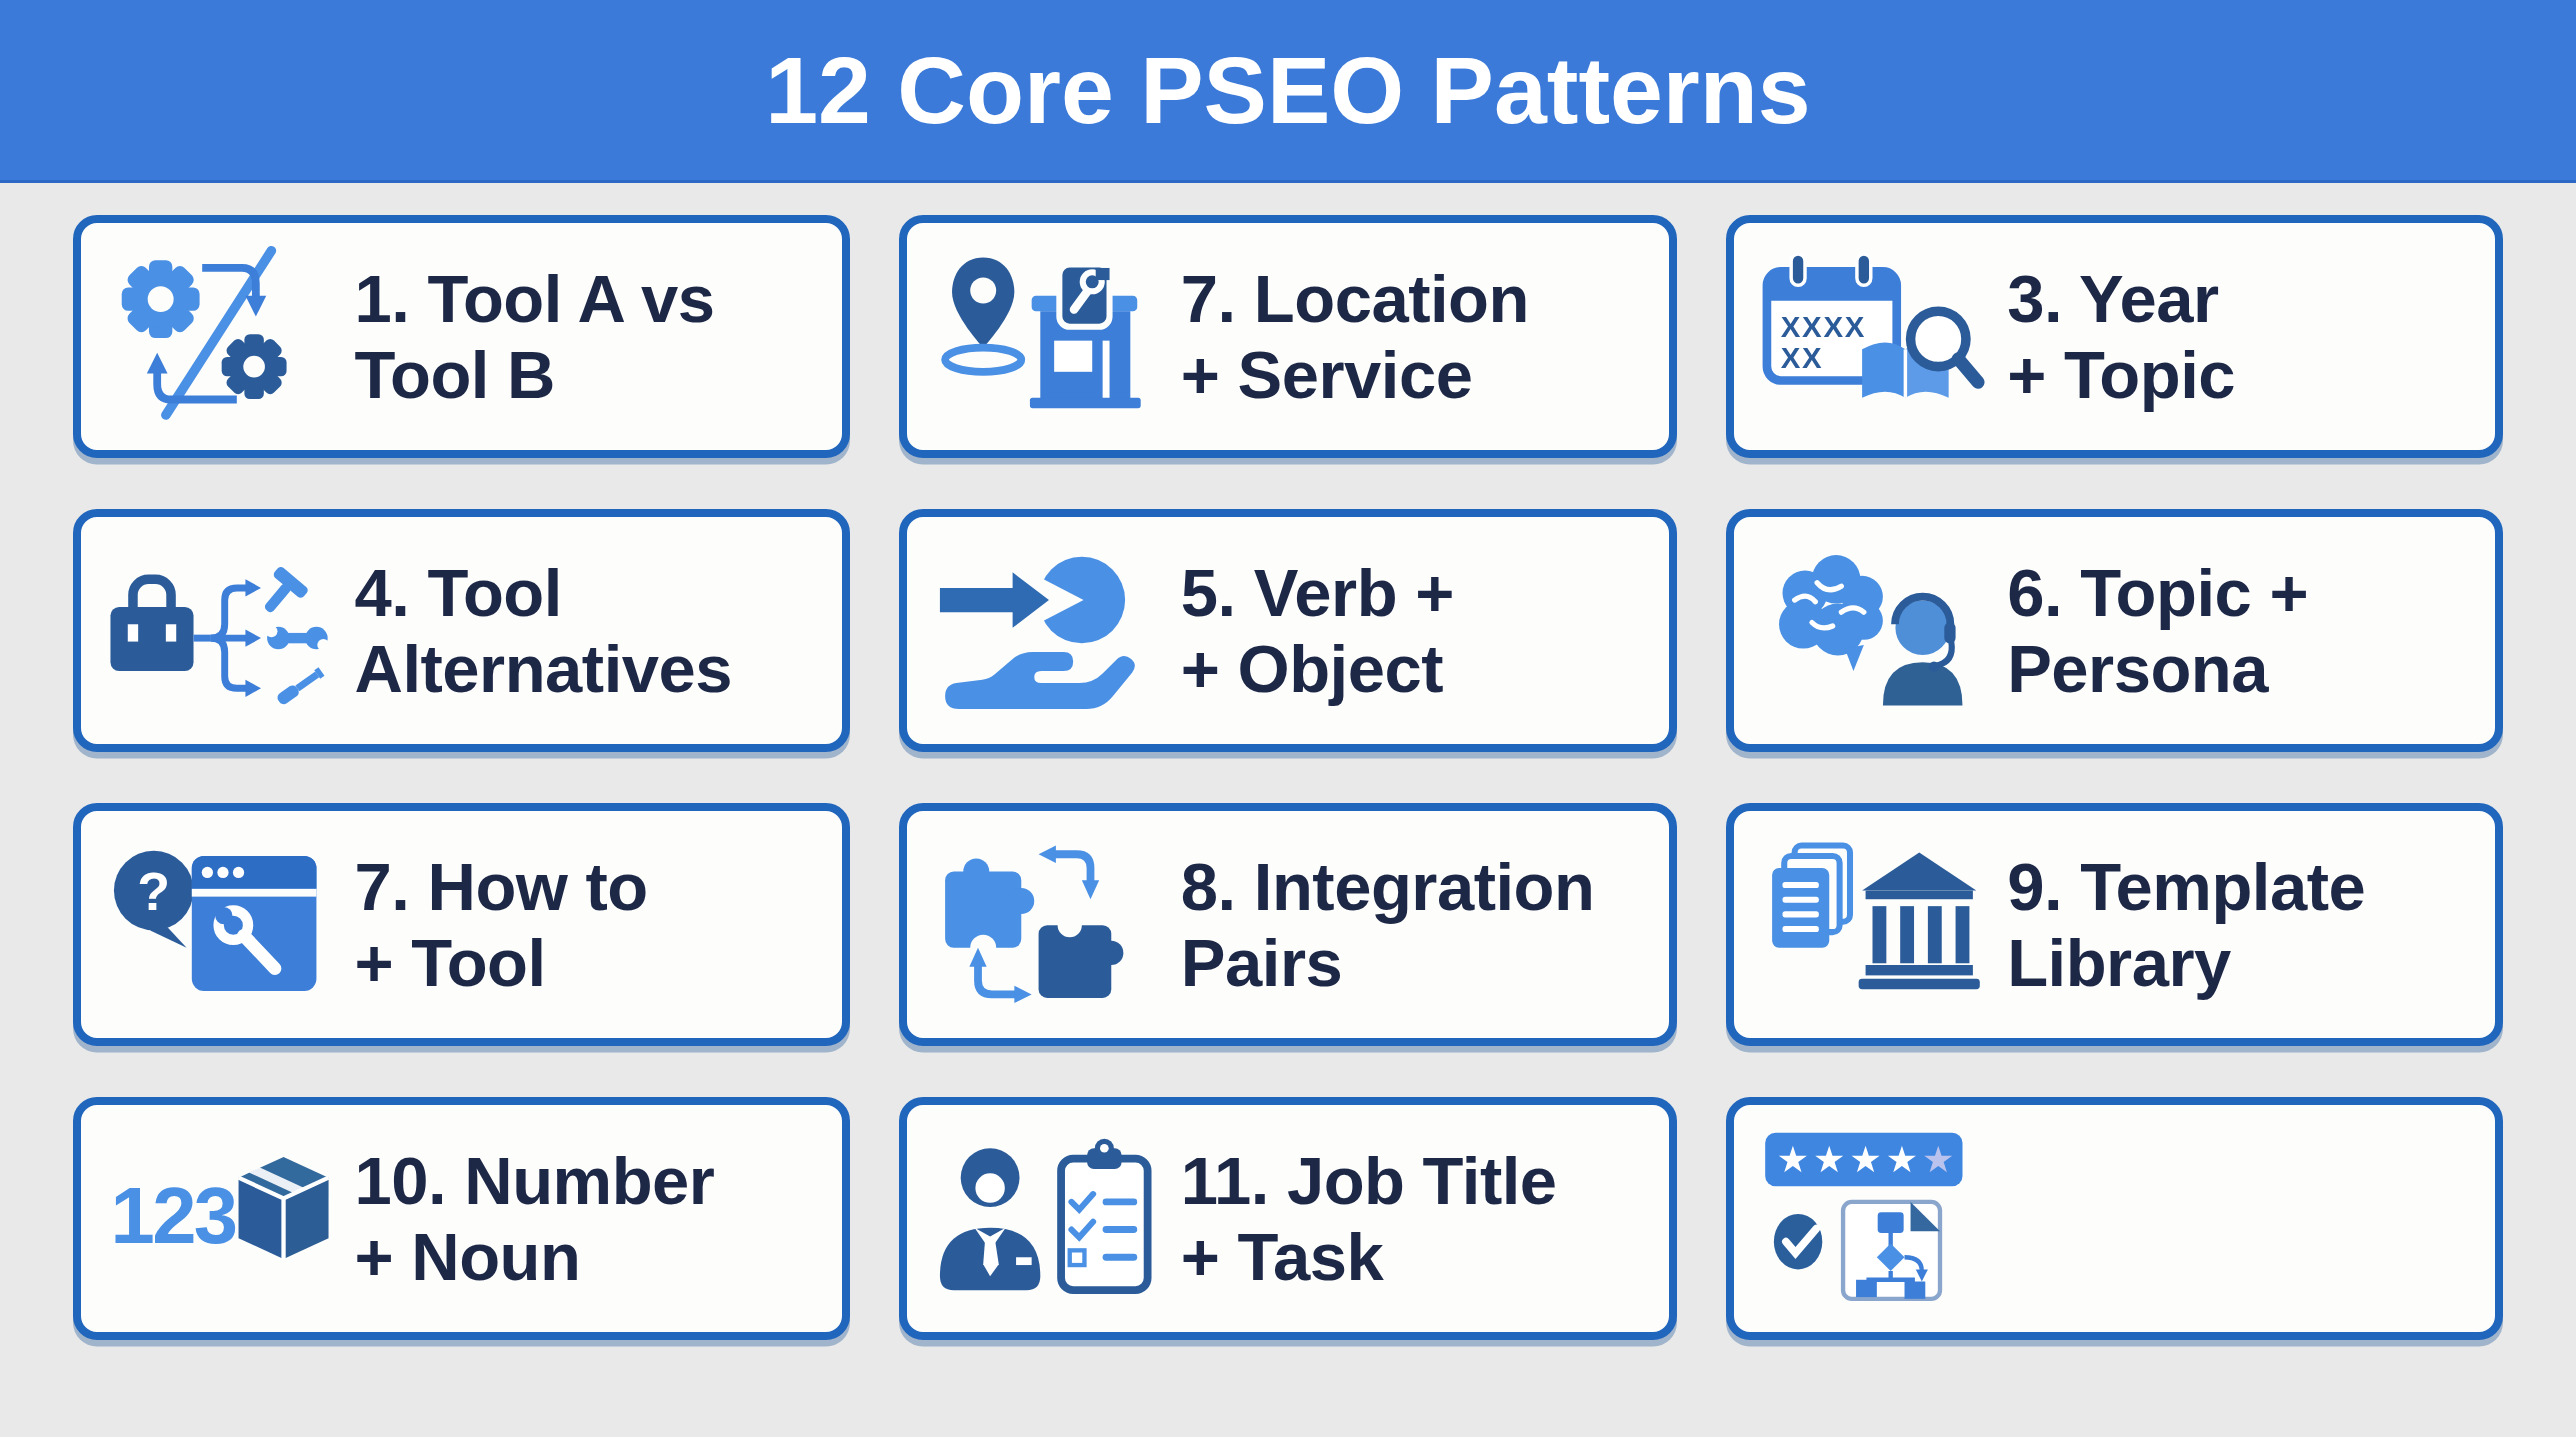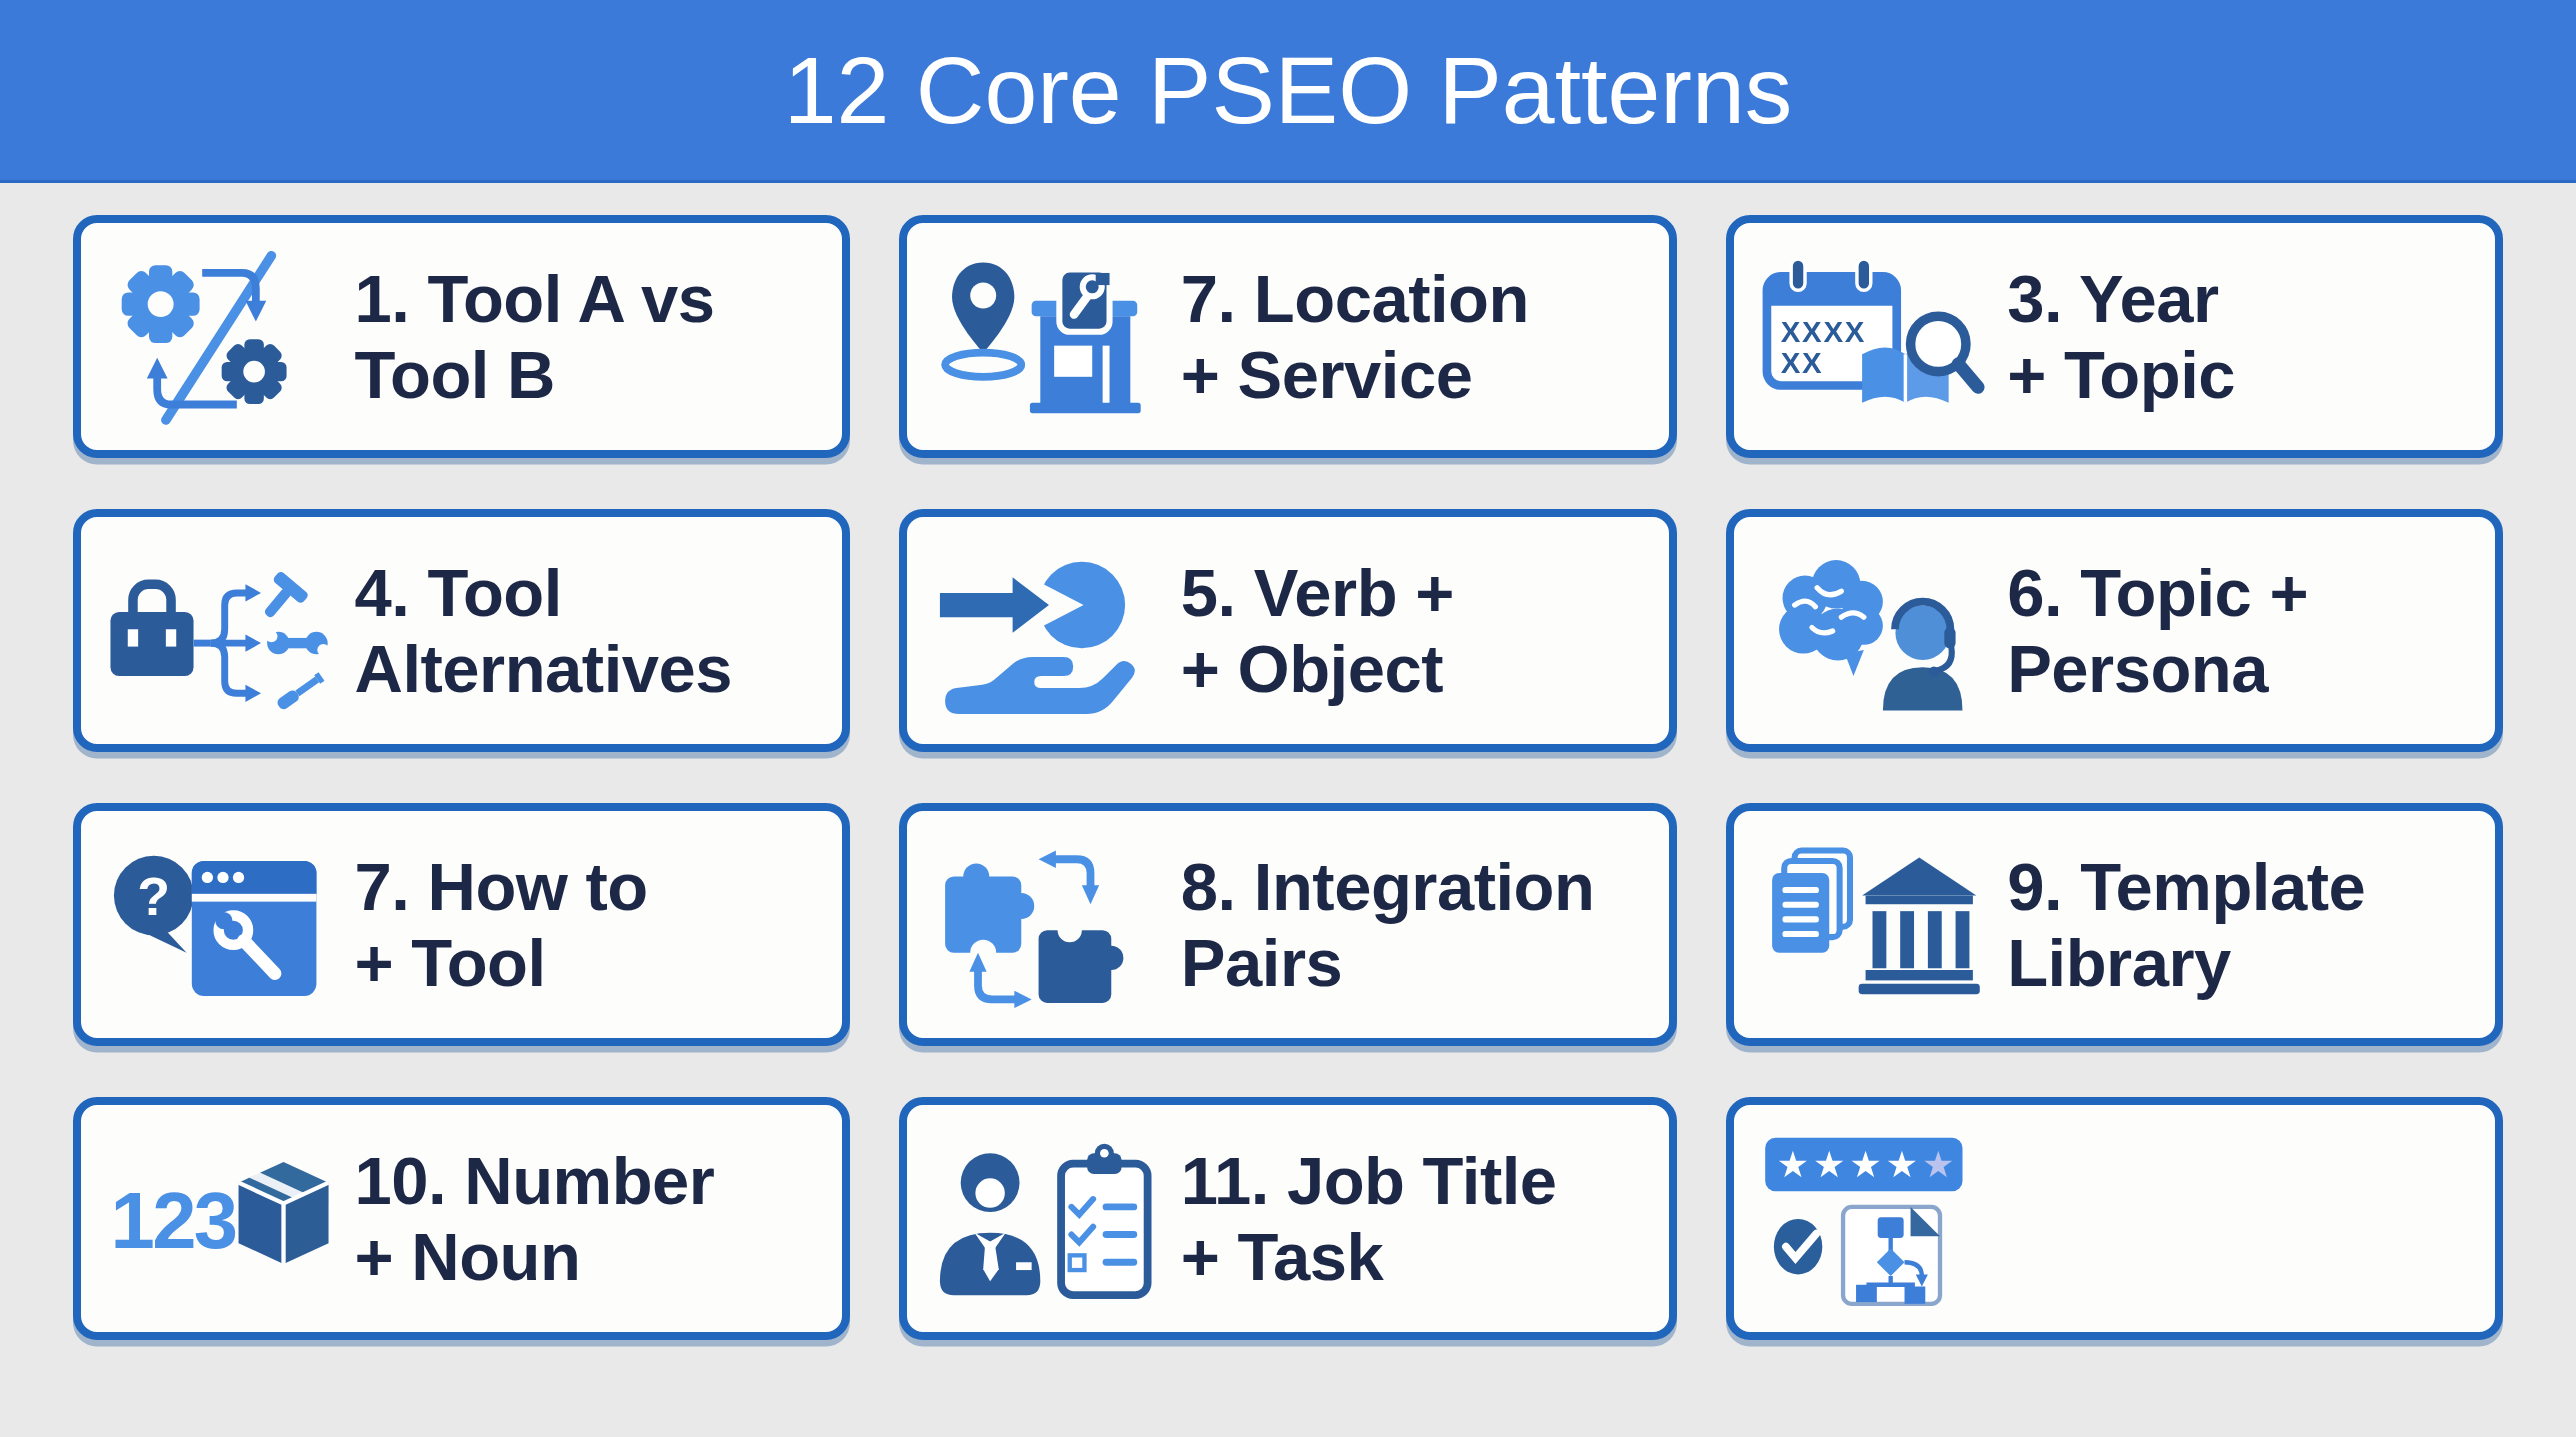--- a/index.html
+++ b/index.html
@@ -12,21 +12,21 @@
   .header {
     height: 180px;
     background: #3b7ad8;
     border-bottom: 3.7px solid #2c68c6;
     display: flex; align-items: center; justify-content: center;
   }
   .header h1 {
     margin: 0;
     color: #ffffff;
     font-size: 95px;
-    font-weight: 400;
+    font-weight: 700;
     letter-spacing: 0px;
   }
   .grid {
     display: grid;
     grid-template-columns: repeat(3, 1fr);
     grid-template-rows: repeat(4, 243px);
     column-gap: 49px;
     row-gap: 51px;
     padding: 32px 73px 0 73px;
   }
@@ -37,21 +37,21 @@
     box-shadow: 0 6.6px 0 rgba(27, 82, 150, 0.35);
     display: flex;
     align-items: center;
     padding: 0 20.6px 0 26px;
     gap: 22.5px;
     box-sizing: border-box;
   }
   .icon {
     flex: 0 0 auto;
     width: 225px; height: 187px;
-    display: flex; align-items: center; justify-content: center;
+    display: flex; align-items: flex-start; justify-content: center;
   }
   .icon svg { display: block; }
   .label {
     font-size: 67px;
     font-weight: 700;
     line-height: 1.12;
     color: #1d2746;
     letter-spacing: -0.5px;
     white-space: pre-line;
   }

